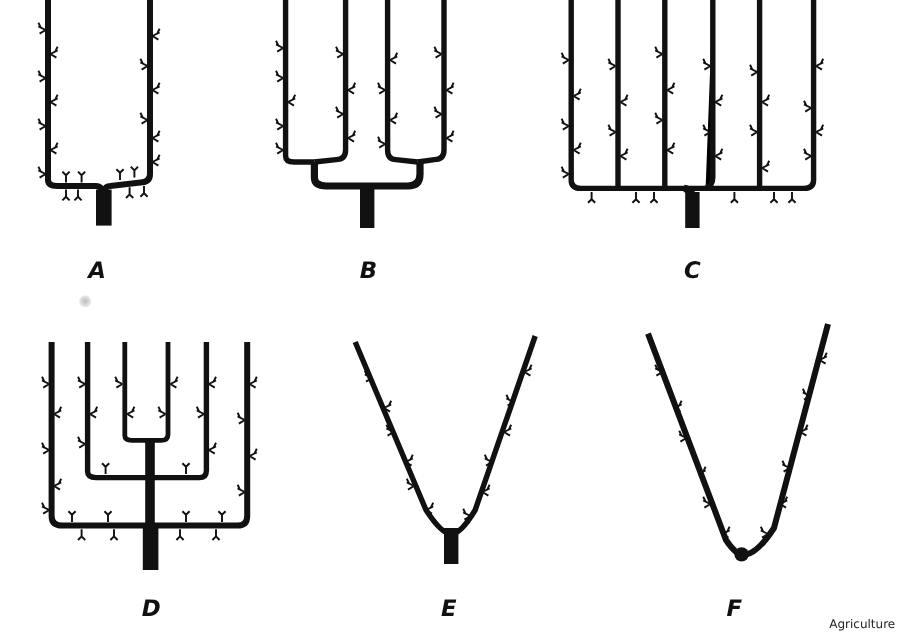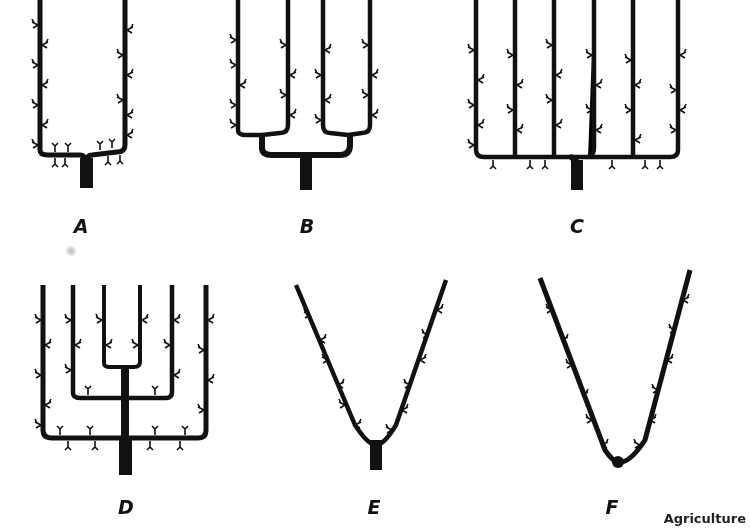--- a/index.html
+++ b/index.html
@@ -1,19 +1,19 @@
 <!DOCTYPE html>
 <html><head>
 <meta charset="utf-8">
 <style>
   html, body { margin: 0; padding: 0; background: #ffffff; }
   body { width: 750px; height: 530px; position: relative; overflow: hidden; font-family: "DejaVu Sans", sans-serif; }
   svg.tree { position: absolute; left: 0; top: 0; }
   .label { position: absolute; font-family: "DejaVu Sans", sans-serif; font-weight: bold; font-style: italic; font-size: 19px; color: #111; transform: translateX(-50%); }
-  .caption { position: absolute; right: 4px; bottom: 4px; font-family: "DejaVu Sans", sans-serif; font-size: 13px; font-weight: bold; color: #222; }
+  .caption { position: absolute; right: 4px; bottom: 4px; font-family: "DejaVu Sans", sans-serif; font-size: 10px; font-weight: normal; color: #222; }
   .smudge { position: absolute; left: 66px; top: 246px; width: 10px; height: 10px; border-radius: 50%; background: radial-gradient(#bbb, rgba(255,255,255,0)); }
 </style>
 </head>
 <body>
 
 <div class="smudge"></div>
 
 <svg class="tree" width="750" height="530" viewBox="0 0 750 530">
   <defs>
     <g id="spur">

